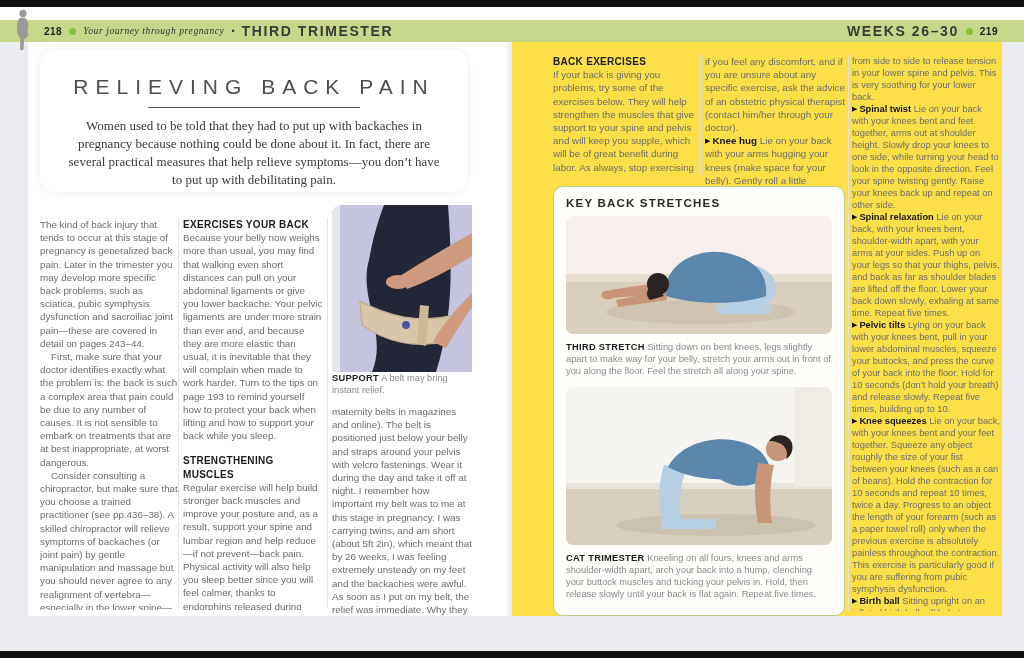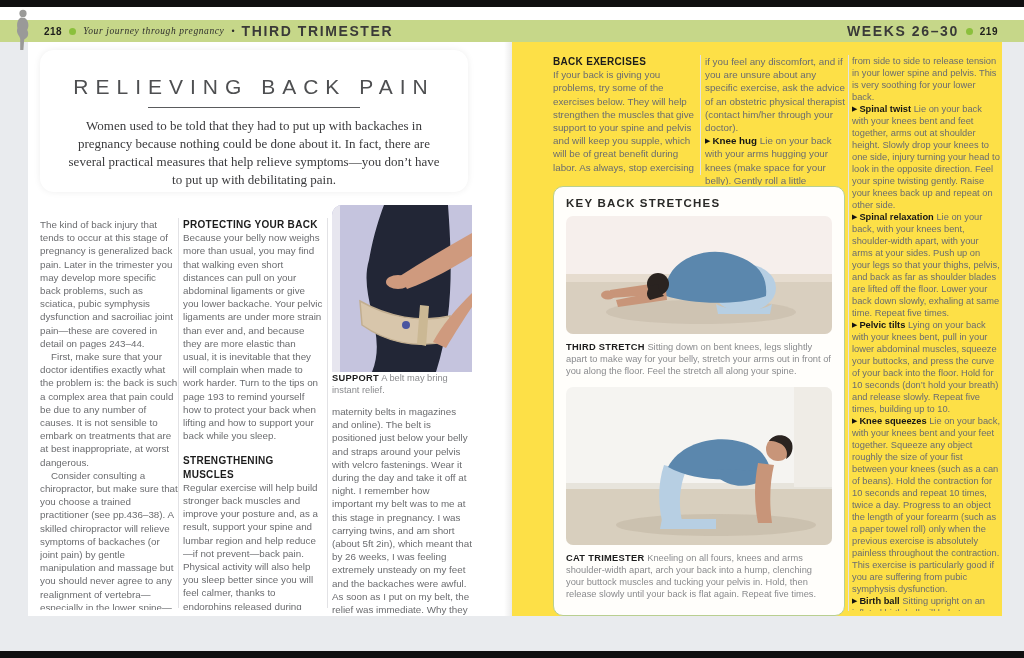--- a/index.html
+++ b/index.html
@@ -104,21 +104,21 @@
     <div class="vrule" style="left:299px;top:176px;height:390px;"></div>
 
     <div id="l-col1" class="body-col">
       <p>The kind of back injury that tends to occur at this stage of pregnancy is generalized back pain. Later in the trimester you may develop more specific back problems, such as sciatica, pubic symphysis dysfunction and sacroiliac joint pain—these are covered in detail on pages 243–44.</p>
       <p class="indent">First, make sure that your doctor identifies exactly what the problem is: the back is such a complex area that pain could be due to any number of causes. It is not sensible to embark on treatments that are at best inappropriate, at worst dangerous.</p>
       <p class="indent">Consider consulting a chiropractor, but make sure that you choose a trained practitioner (see pp.436–38). A skilled chiropractor will relieve symptoms of backaches (or joint pain) by gentle manipulation and massage but you should never agree to any realignment of vertebra—especially in the lower spine—by “clicking” them into place or using short, sharp, manipulations.</p>
 
     </div>
 
     <div id="l-col2" class="body-col">
-      <p class="col-head">PROTECTING YOUR BACK</p>
+      <p class="col-head">EXERCISES YOUR BACK</p>
       <p>Because your belly now weighs more than usual, you may find that walking even short distances can pull on your abdominal ligaments or give you lower backache. Your pelvic ligaments are under more strain than ever and, and because they are more elastic than usual, it is inevitable that they will complain when made to work harder. Turn to the tips on page 193 to remind yourself how to protect your back when lifting and how to support your back while you sleep.</p>
       <p class="col-head spaced">STRENGTHENING MUSCLES</p>
       <p>Regular exercise will help build stronger back muscles and improve your posture and, as a result, support your spine and lumbar region and help reduce—if not prevent—back pain. Physical activity will also help you sleep better since you will feel calmer, thanks to endorphins released during exercise, which have a slight painkilling and mood-enhancing effect.</p>
 
     </div>
 
     <div id="l-col3" class="body-col">
       <div id="belt-photo">
         <svg viewBox="0 0 140 167" width="140" height="167">
           <rect width="140" height="167" fill="#c5c4de"></rect>
@@ -188,21 +188,21 @@
           <path fill="#c89579" d="M192,76 C188,96 188,116 192,136 L206,136 C203,116 204,94 208,78 Z"></path>
           <circle cx="212" cy="62" r="12" fill="#c89579"></circle>
           <path fill="#2a2320" d="M203,54 C208,46 222,46 226,56 C228,64 224,70 220,72 C224,62 216,54 203,54 Z"></path>
         </svg>
       </div>
       <p class="box-caption"><span class="cap-label">CAT TRIMESTER</span> <span>Kneeling on all fours, knees and arms shoulder-width apart, arch your back into a hump, clenching your buttock muscles and tucking your pelvis in. Hold, then release slowly until your back is flat again. Repeat five times.</span></p>
     </div>
 
     <div id="r-colC" class="body-col">
       <p>from side to side to release tension in your lower spine and pelvis. This is very soothing for your lower back.</p>
-      <p class="ex-item"><span class="arrow">▶</span><span class="ex-label">Spinal twist</span> <span>Lie on your back with your knees bent and feet together, arms out at shoulder height. Slowly drop your knees to one side, injury turning your head to look in the opposite direction. Feel your spine twisting gently. Raise your knees back up and repeat on other side.</span></p>
+      <p class="ex-item"><span class="arrow">▶</span><span class="ex-label">Spinal twist</span> <span>Lie on your back with your knees bent and feet together, arms out at shoulder height. Slowly drop your knees to one side, while turning your head to look in the opposite direction. Feel your spine twisting gently. Raise your knees back up and repeat on other side.</span></p>
       <p class="ex-item"><span class="arrow">▶</span><span class="ex-label">Spinal relaxation</span> <span>Lie on your back, with your knees bent, shoulder-width apart, with your arms at your sides. Push up on your legs so that your thighs, pelvis, and back as far as shoulder blades are lifted off the floor. Lower your back down slowly, exhaling at same time. Repeat five times.</span></p>
       <p class="ex-item"><span class="arrow">▶</span><span class="ex-label">Pelvic tilts</span> <span>Lying on your back with your knees bent, pull in your lower abdominal muscles, squeeze your buttocks, and press the curve of your back into the floor. Hold for 10 seconds (don’t hold your breath) and release slowly. Repeat five times, building up to 10.</span></p>
       <p class="ex-item"><span class="arrow">▶</span><span class="ex-label">Knee squeezes</span> <span>Lie on your back, with your knees bent and your feet together. Squeeze any object roughly the size of your fist between your knees (such as a can of beans). Hold the contraction for 10 seconds and repeat 10 times, twice a day. Progress to an object the length of your forearm (such as a paper towel roll) only when the previous exercise is absolutely painless throughout the contraction. This exercise is particularly good if you are suffering from pubic symphysis dysfunction.</span></p>
       <p class="ex-item"><span class="arrow">▶</span><span class="ex-label">Birth ball</span> <span>Sitting upright on an inflated birth ball will help to promote good posture.</span></p>
     </div>
   </div>
 
   <div id="bar-bottom" class="bar-black"></div>
 </div>
 

